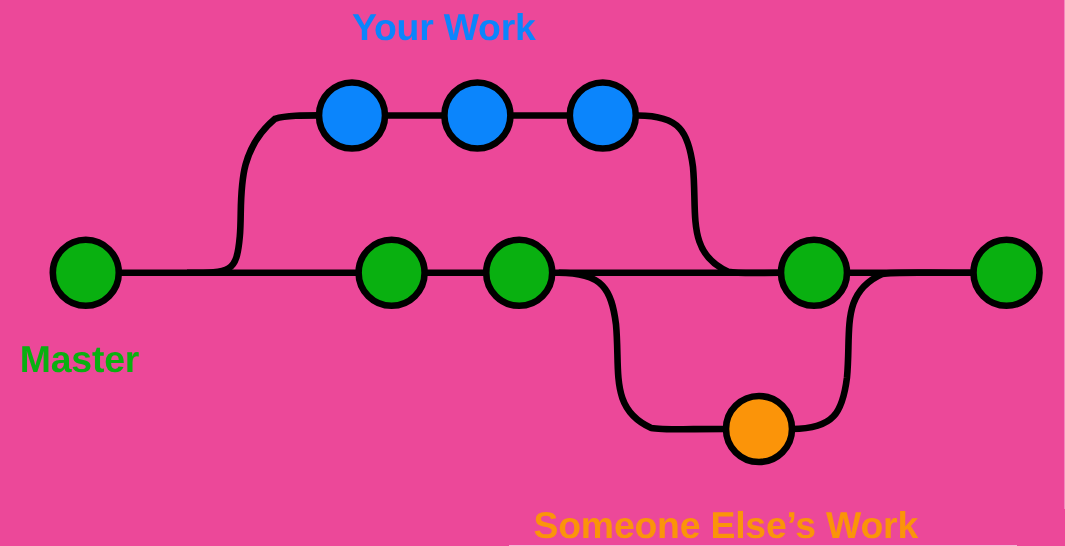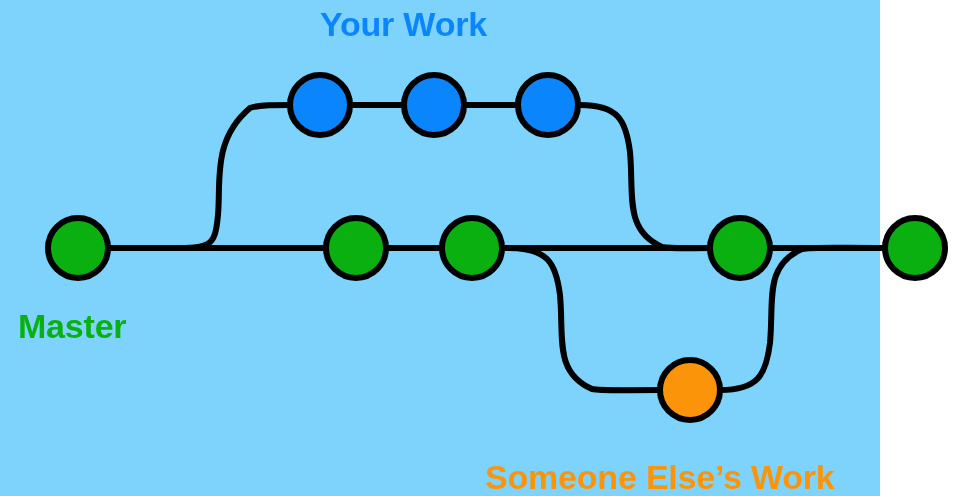--- a/index.html
+++ b/index.html
@@ -8,23 +8,23 @@
     background: #ffffff;
   }
   body {
     width: 968px;
     height: 496px;
     font-family: "Liberation Sans", sans-serif;
     overflow: hidden;
   }
   #diagram-root {
     position: relative;
-    width: 880px;
+    width: 968px;
     height: 496px;
-    background: #7dd3fc;
+    background: #ec4899;
     text-decoration: underline;
   }
   #git-svg {
     position: absolute;
     left: 0;
     top: 0;
     display: block;
   }
   .branch-path {
     fill: none;

